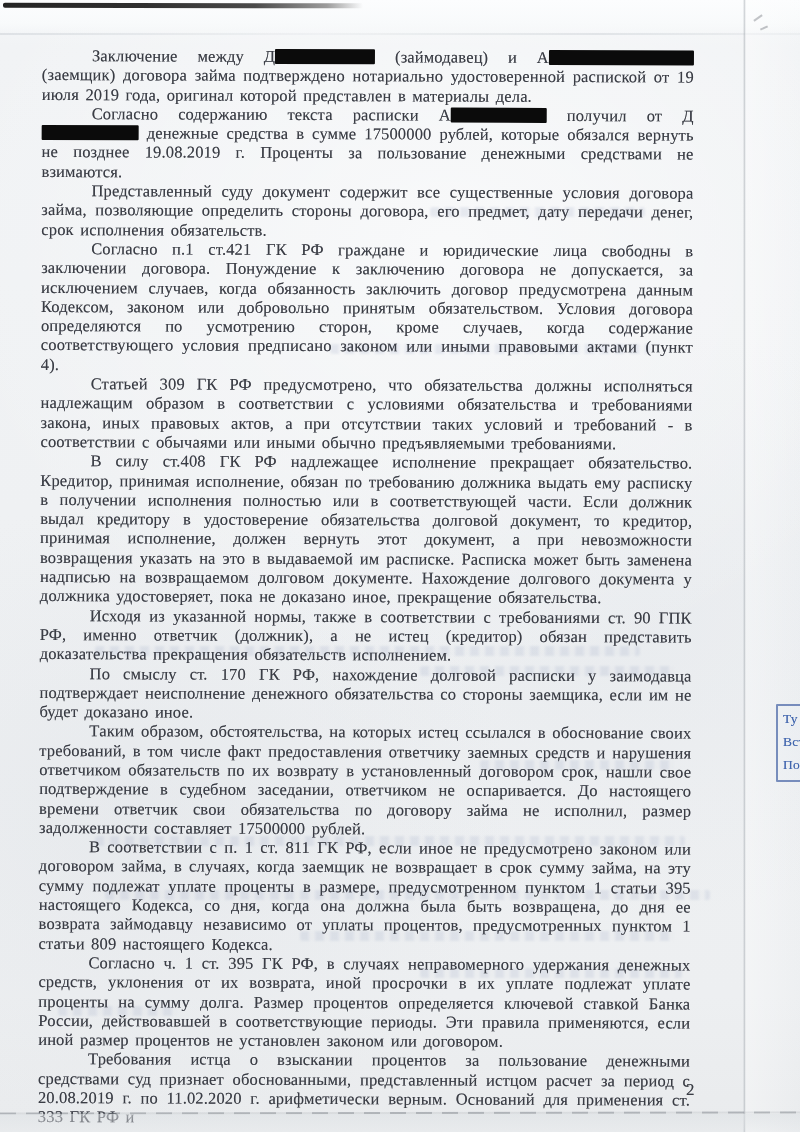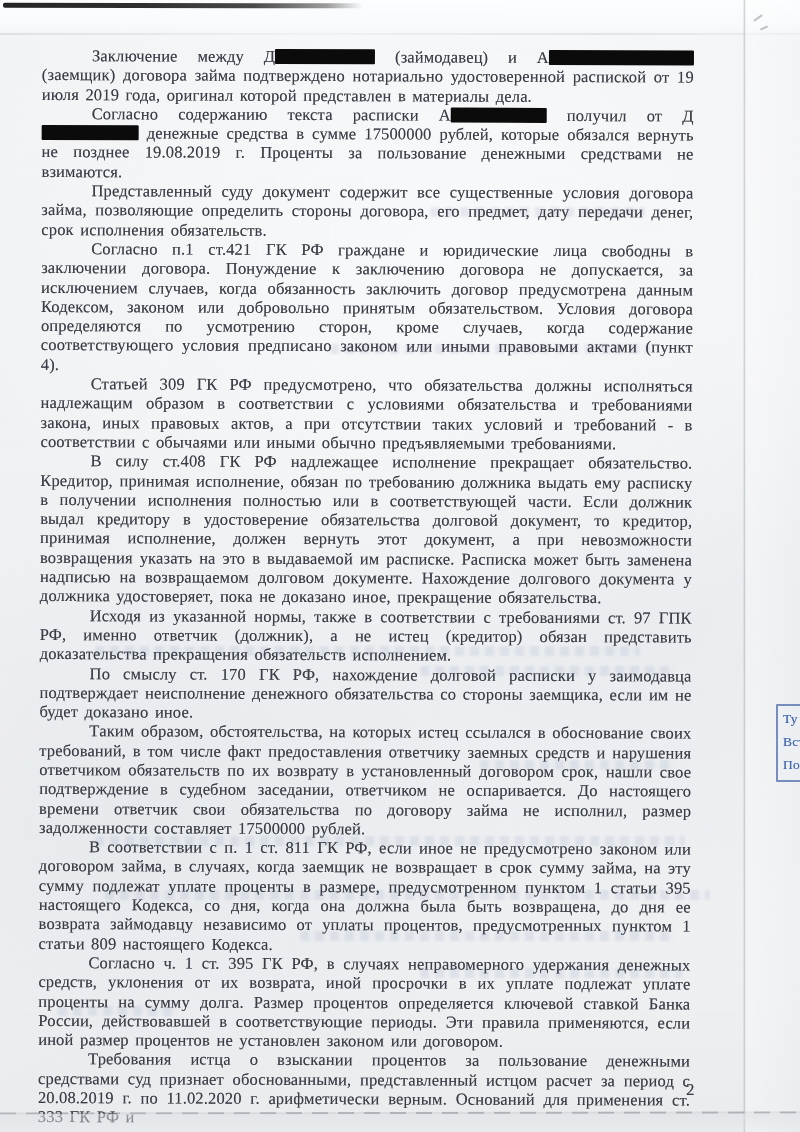--- a/index.html
+++ b/index.html
@@ -141,21 +141,21 @@
   <div class="ghost g9"></div>
   <div class="ghost g10"></div>
 
   <div class="doc-text">
       <p><span>Заключение между Д</span><span class="redact" style="width: 100px; background: rgb(11, 11, 11);"></span><span> (займодавец) и А</span><span class="redact" style="width: 145px; background: rgb(11, 11, 11);"></span><span> (заемщик) договора займа подтверждено нотариально удостоверенной распиской от 19 июля 2019 года, оригинал которой представлен в материалы дела.</span></p>
       <p><span>Согласно содержанию текста расписки А</span><span class="redact" style="width: 96px; background: rgb(11, 11, 11);"></span><span> получил от Д</span><span class="redact" style="width: 97px; background: rgb(11, 11, 11);"></span><span> денежные средства в сумме 17500000 рублей, которые обязался вернуть не позднее 19.08.2019 г. Проценты за пользование денежными средствами не взимаются.</span></p>
       <p><span>Представленный суду документ содержит все существенные условия договора займа, позволяющие определить стороны договора, его предмет, дату передачи денег, срок исполнения обязательств.</span></p>
       <p><span>Согласно п.1 ст.421 ГК РФ граждане и юридические лица свободны в заключении договора. Понуждение к заключению договора не допускается, за исключением случаев, когда обязанность заключить договор предусмотрена данным Кодексом, законом или добровольно принятым обязательством. Условия договора определяются по усмотрению сторон, кроме случаев, когда содержание соответствующего условия предписано законом или иными правовыми актами (пункт 4).</span></p>
       <p><span>Статьей 309 ГК РФ предусмотрено, что обязательства должны исполняться надлежащим образом в соответствии с условиями обязательства и требованиями закона, иных правовых актов, а при отсутствии таких условий и требований - в соответствии с обычаями или иными обычно предъявляемыми требованиями.</span></p>
       <p><span>В силу ст.408 ГК РФ надлежащее исполнение прекращает обязательство. Кредитор, принимая исполнение, обязан по требованию должника выдать ему расписку в получении исполнения полностью или в соответствующей части. Если должник выдал кредитору в удостоверение обязательства долговой документ, то кредитор, принимая исполнение, должен вернуть этот документ, а при невозможности возвращения указать на это в выдаваемой им расписке. Расписка может быть заменена надписью на возвращаемом долговом документе. Нахождение долгового документа у должника удостоверяет, пока не доказано иное, прекращение обязательства.</span></p>
-      <p><span>Исходя из указанной нормы, также в соответствии с требованиями ст. 97 ГПК РФ, именно ответчик (должник), а не истец (кредитор) обязан представить доказательства прекращения обязательств исполнением.</span></p>
+      <p><span>Исходя из указанной нормы, также в соответствии с требованиями ст. 90 ГПК РФ, именно ответчик (должник), а не истец (кредитор) обязан представить доказательства прекращения обязательств исполнением.</span></p>
       <p><span>По смыслу ст. 170 ГК РФ, нахождение долговой расписки у заимодавца подтверждает неисполнение денежного обязательства со стороны заемщика, если им не будет доказано иное.</span></p>
       <p><span>Таким образом, обстоятельства, на которых истец ссылался в обоснование своих требований, в том числе факт предоставления ответчику заемных средств и нарушения ответчиком обязательств по их возврату в установленный договором срок, нашли свое подтверждение в судебном заседании, ответчиком не оспаривается. До настоящего времени ответчик свои обязательства по договору займа не исполнил, размер задолженности составляет 17500000 рублей.</span></p>
       <p><span>В соответствии с п. 1 ст. 811 ГК РФ, если иное не предусмотрено законом или договором займа, в случаях, когда заемщик не возвращает в срок сумму займа, на эту сумму подлежат уплате проценты в размере, предусмотренном пунктом 1 статьи 395 настоящего Кодекса, со дня, когда она должна была быть возвращена, до дня ее возврата займодавцу независимо от уплаты процентов, предусмотренных пунктом 1 статьи 809 настоящего Кодекса.</span></p>
       <p><span>Согласно ч. 1 ст. 395 ГК РФ, в случаях неправомерного удержания денежных средств, уклонения от их возврата, иной просрочки в их уплате подлежат уплате проценты на сумму долга. Размер процентов определяется ключевой ставкой Банка России, действовавшей в соответствующие периоды. Эти правила применяются, если иной размер процентов не установлен законом или договором.</span></p>
       <p><span>Требования истца о взыскании процентов за пользование денежными средствами суд признает обоснованными, представленный истцом расчет за период с 20.08.2019 г. по 11.02.2020 г. арифметически верным. Оснований для применения ст. 333 ГК РФ и</span></p>
     </div>
 
   <div class="stamp">
       <div class="stamp-line" style="color: rgb(65, 102, 174);">Ту</div>
       <div class="stamp-line" style="color: rgb(65, 102, 174);">Вст</div>

